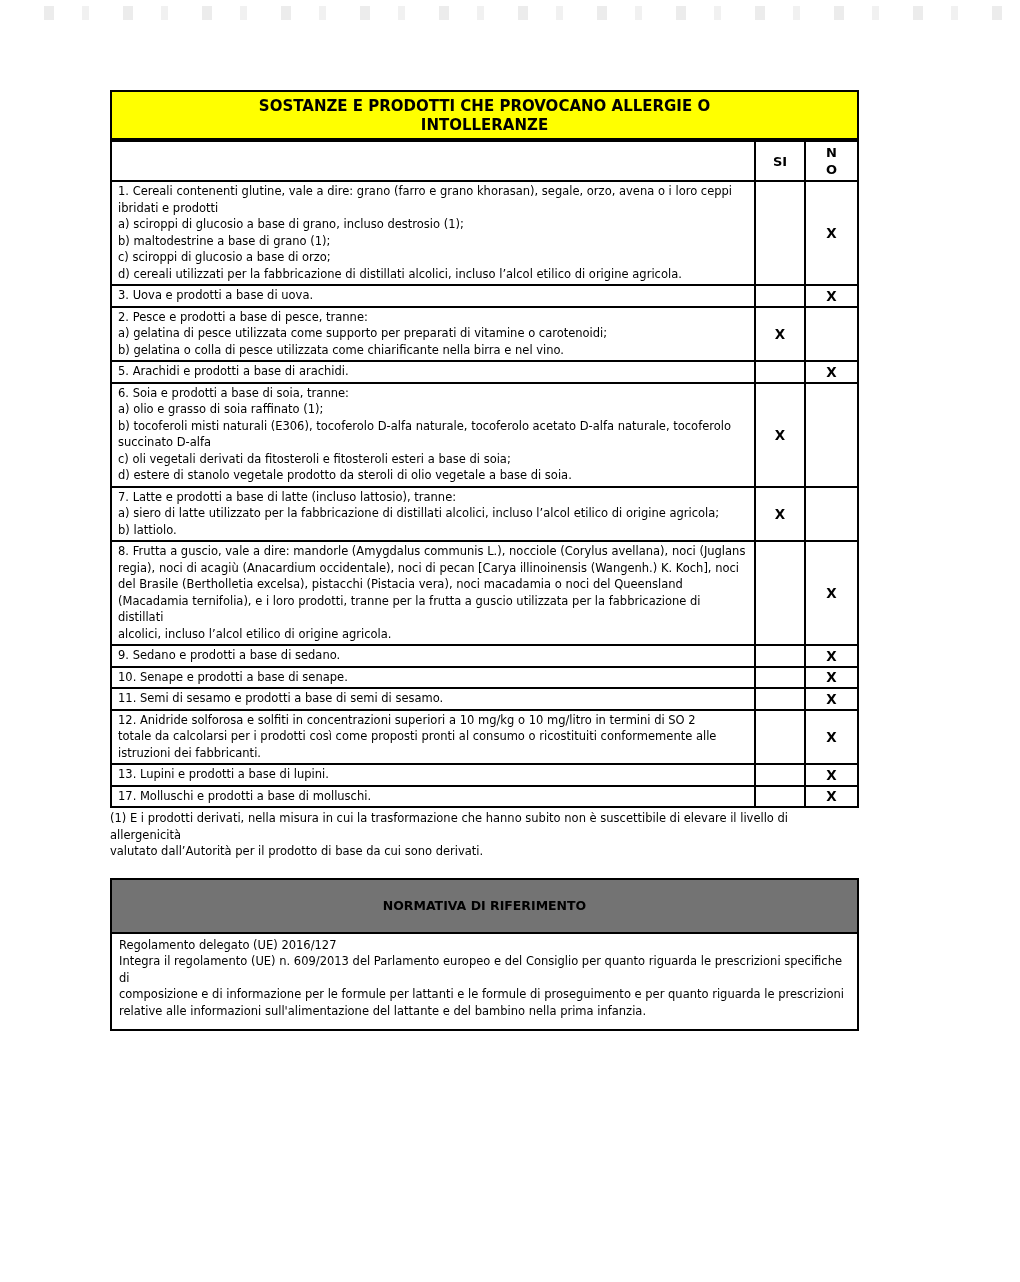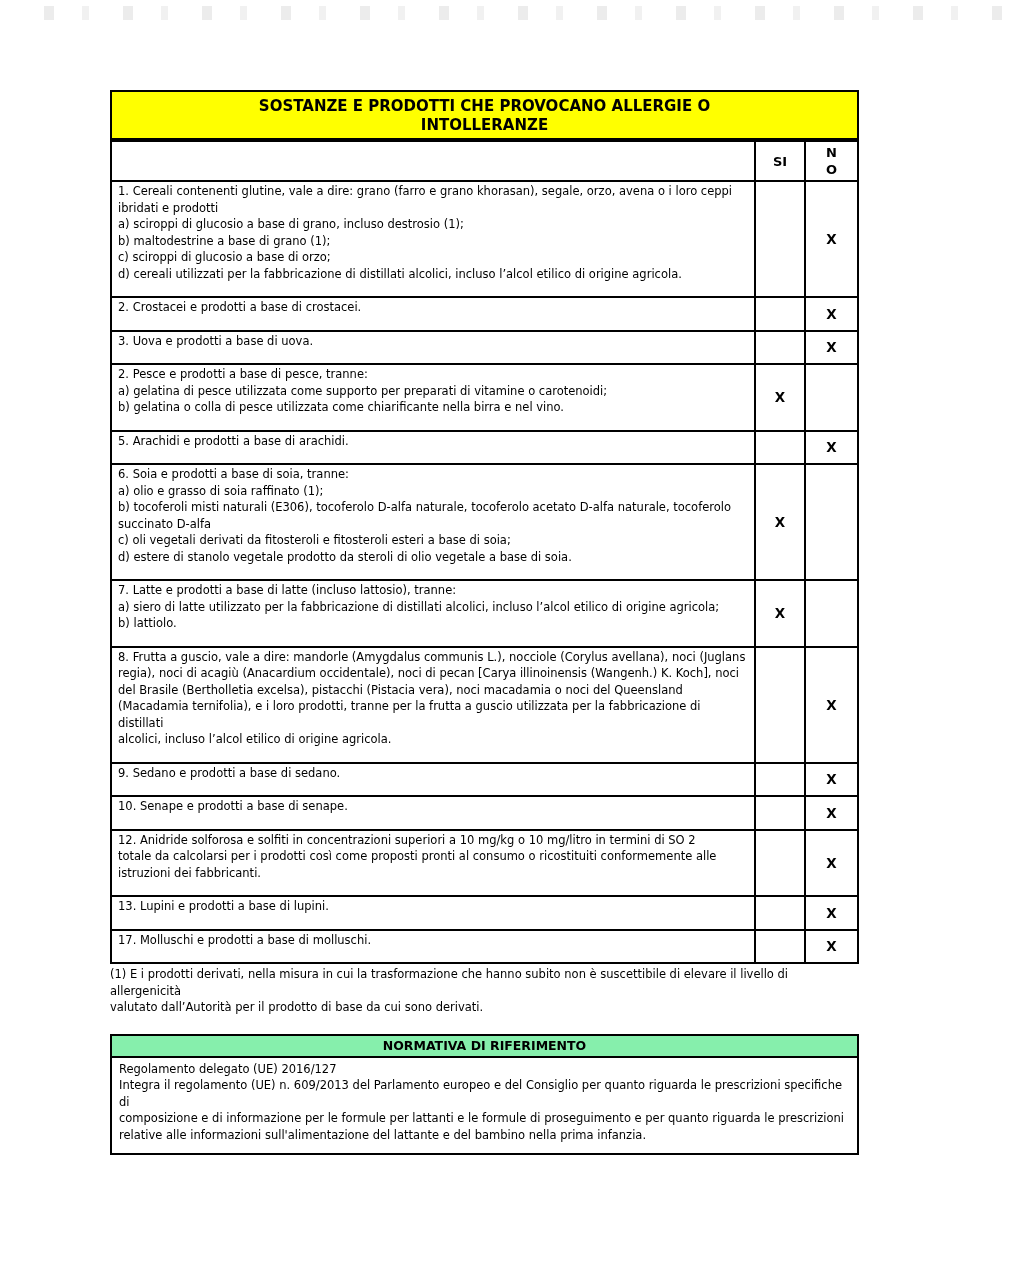--- a/index.html
+++ b/index.html
@@ -66,48 +66,48 @@
     font-size: 13px;
     text-align: center;
     white-space: pre-line;
     line-height: 17px;
     height: 38px;
     padding: 0;
   }
   td.desc {
     font-size: 11.5px;
     line-height: 16.5px;
-    padding: 1px 6px 14px 6px;
+    padding: 1px 6px 2px 6px;
     white-space: pre-line;
     word-wrap: break-word;
   }
   td.mark {
     text-align: center;
     font-weight: bold;
     font-size: 13.5px;
     padding: 0;
   }
   .footnote {
     font-size: 11.5px;
     line-height: 16.5px;
     margin-top: 2px;
     white-space: pre-line;
   }
   .normativa {
     margin-top: 18px;
     border: 2px solid #000000;
   }
   .normativa-title {
-    background: #86efac;
+    background: #737373;
     border-bottom: 2px solid #000000;
     text-align: center;
     font-weight: bold;
     font-size: 12.5px;
     line-height: 16px;
-    padding: 2px 0;
+    padding: 18px 0;
   }
   .normativa-body {
     font-size: 11.5px;
     line-height: 16.5px;
     padding: 3px 7px 10px 7px;
     white-space: pre-line;
   }
 </style>
 </head>
 <body>
@@ -137,25 +137,20 @@
     <td class="desc">1. Cereali contenenti glutine, vale a dire: grano (farro e grano khorasan), segale, orzo, avena o i loro ceppi
 ibridati e prodotti
 a) sciroppi di glucosio a base di grano, incluso destrosio (1);
 b) maltodestrine a base di grano (1);
 c) sciroppi di glucosio a base di orzo;
 d) cereali utilizzati per la fabbricazione di distillati alcolici, incluso l’alcol etilico di origine agricola.</td>
     <td class="mark"></td>
     <td class="mark">X</td>
   </tr>
 
-  <tr>
-    <td class="desc">2. Crostacei e prodotti a base di crostacei.</td>
-    <td class="mark"></td>
-    <td class="mark">X</td>
-  </tr>
 
   <tr>
     <td class="desc">3. Uova e prodotti a base di uova.</td>
     <td class="mark"></td>
     <td class="mark">X</td>
   </tr>
 
   <tr>
     <td class="desc">2. Pesce e prodotti a base di pesce, tranne:
 a) gelatina di pesce utilizzata come supporto per preparati di vitamine o carotenoidi;
@@ -204,20 +199,25 @@
     <td class="mark"></td>
     <td class="mark">X</td>
   </tr>
 
   <tr>
     <td class="desc">10. Senape e prodotti a base di senape.</td>
     <td class="mark"></td>
     <td class="mark">X</td>
   </tr>
 
+  <tr>
+    <td class="desc">11. Semi di sesamo e prodotti a base di semi di sesamo.</td>
+    <td class="mark"></td>
+    <td class="mark">X</td>
+  </tr>
 
   <tr>
     <td class="desc">12. Anidride solforosa e solfiti in concentrazioni superiori a 10 mg/kg o 10 mg/litro in termini di SO 2
 totale da calcolarsi per i prodotti così come proposti pronti al consumo o ricostituiti conformemente alle
 istruzioni dei fabbricanti.</td>
     <td class="mark"></td>
     <td class="mark">X</td>
   </tr>
 
   <tr>

